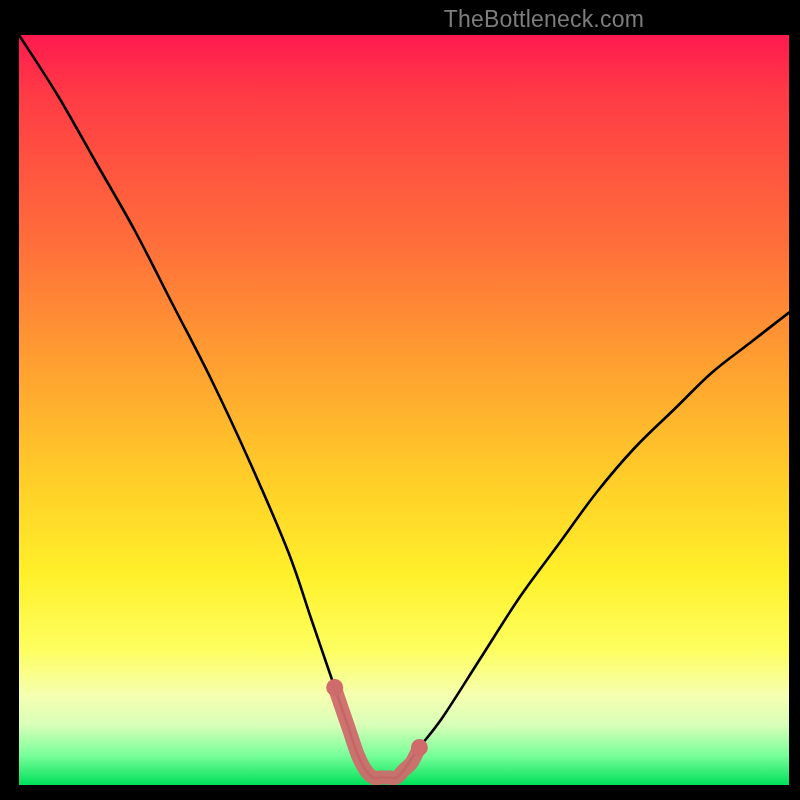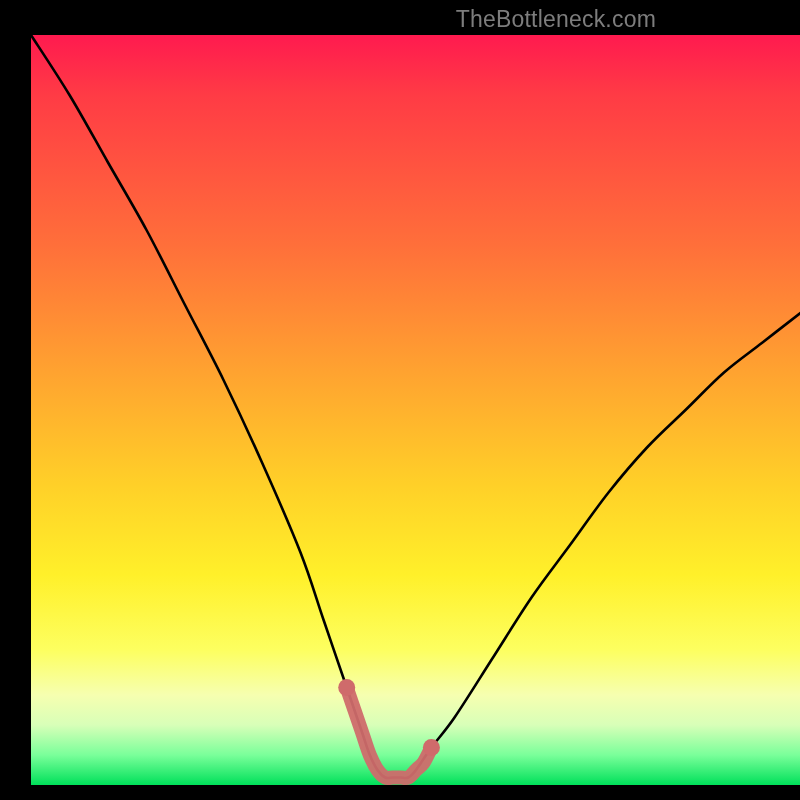--- a/index.html
+++ b/index.html
@@ -6,21 +6,21 @@
     margin: 0;
     padding: 0;
     width: 800px;
     height: 800px;
     background: #000;
     overflow: hidden;
     font-family: Arial, Helvetica, sans-serif;
   }
   .frame {
     position: absolute;
-    left: 16px;
+    left: 4px;
     top: 0;
     width: 654px;
     height: 800px;
     background: #000;
   }
   .plot {
     position: absolute;
     left: 15px;
     top: 35px;
     width: 770px;

